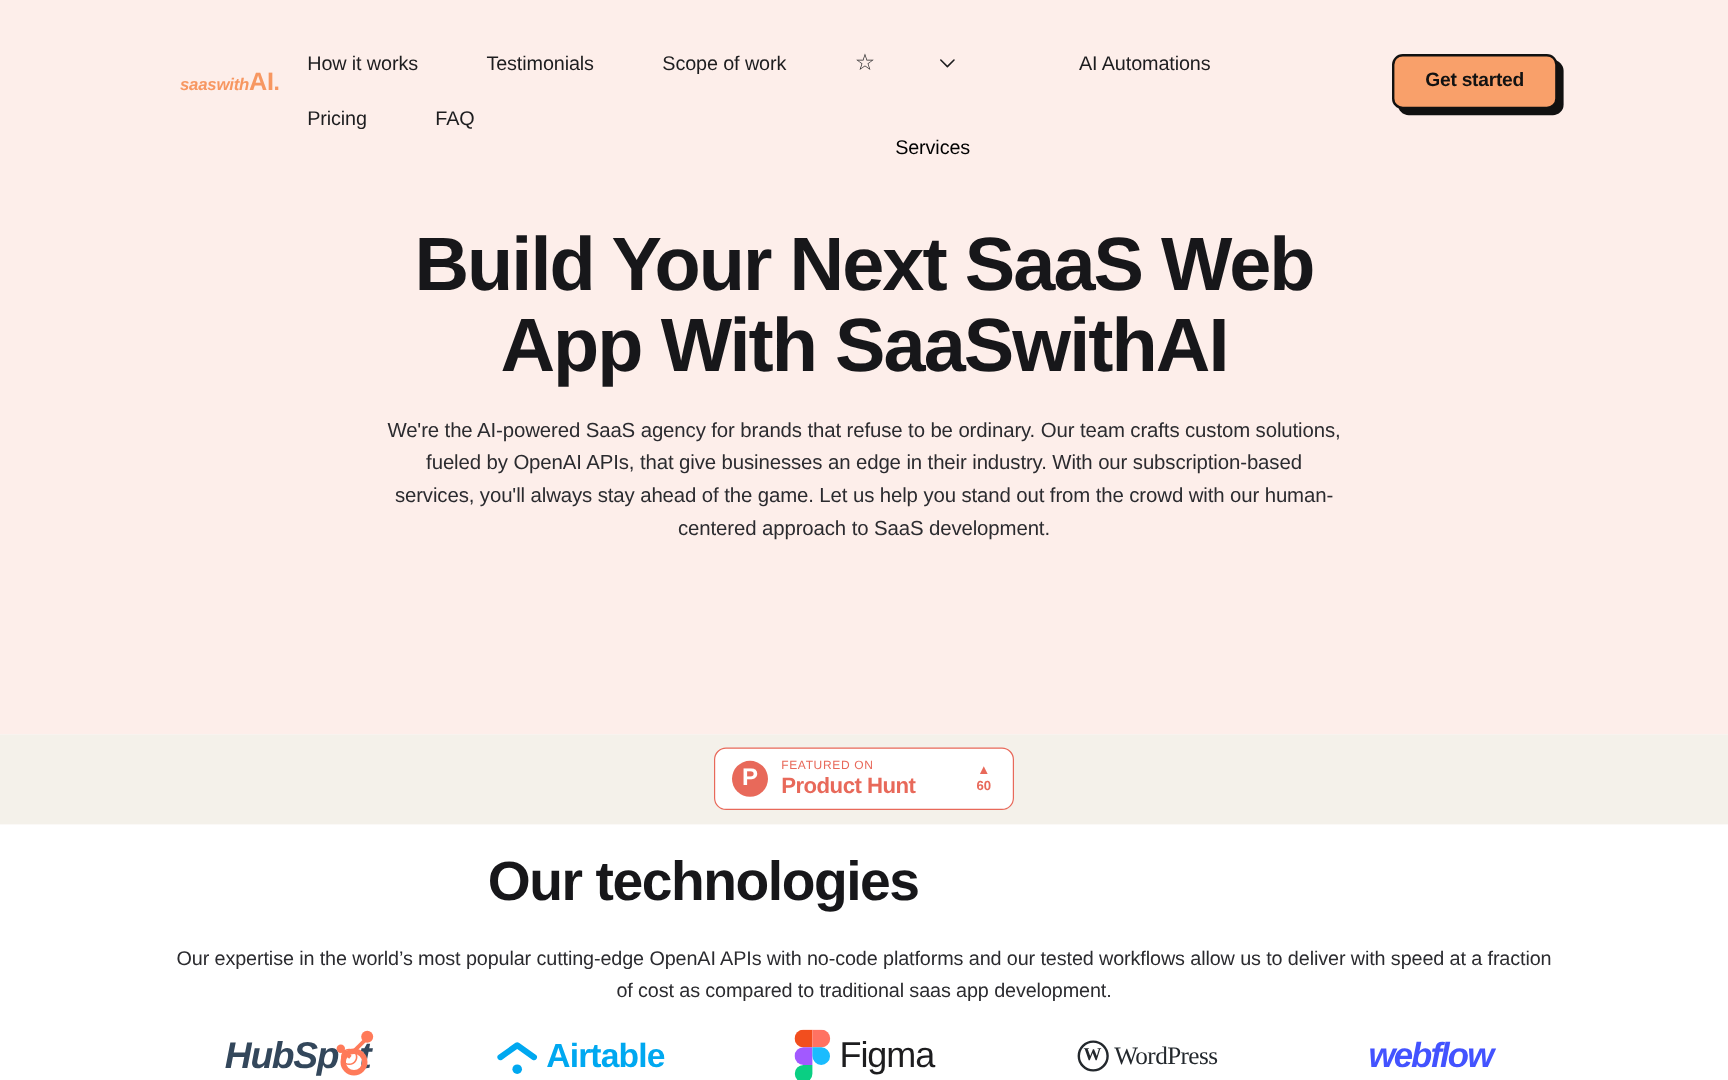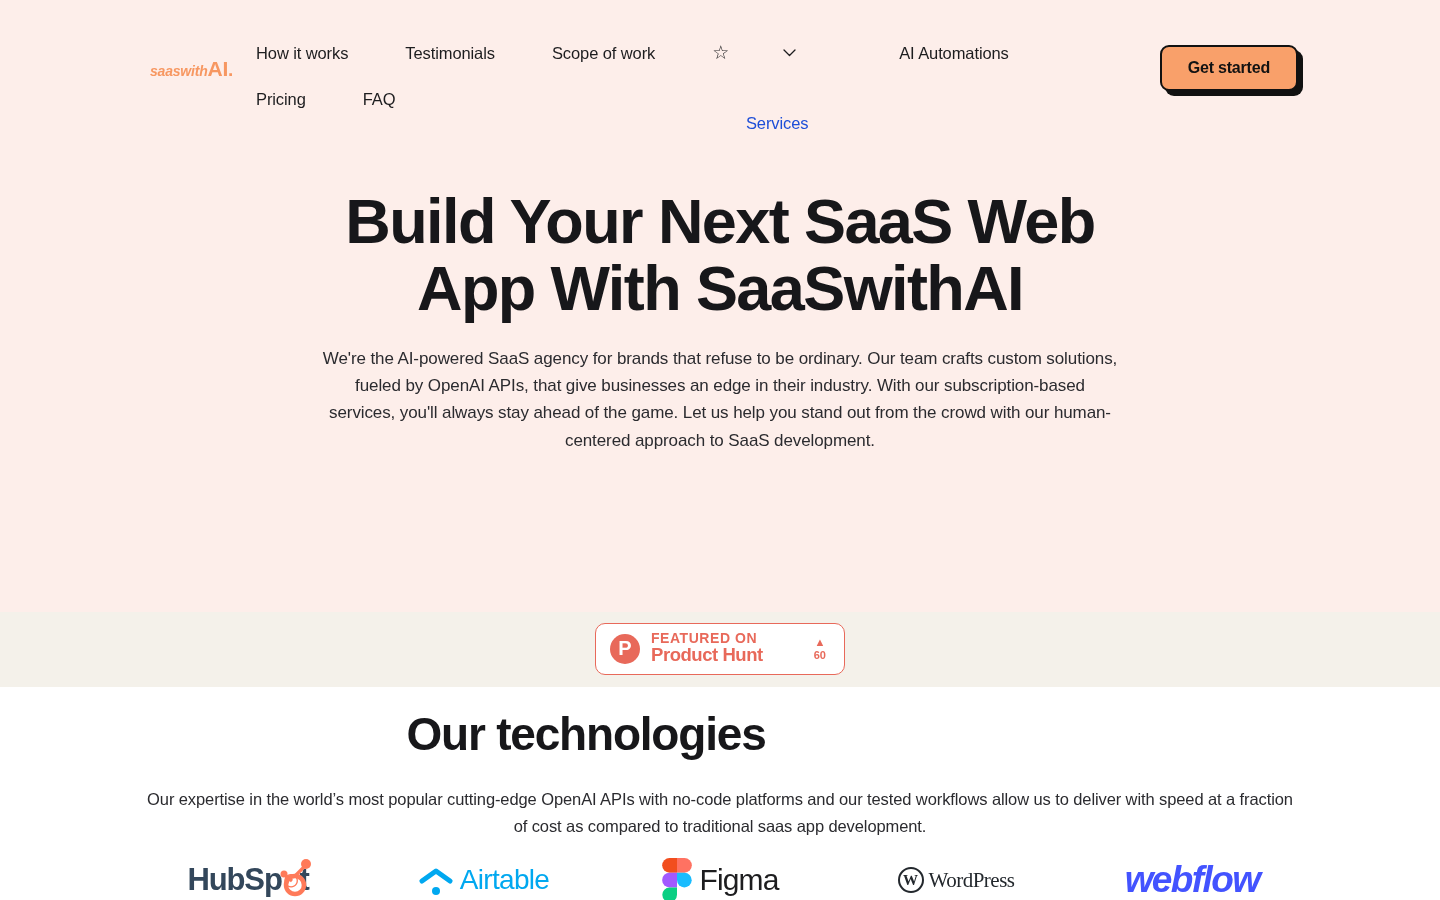--- a/index.html
+++ b/index.html
@@ -105,21 +105,21 @@
     padding: 4px 0;
   }
   .nav-dd-label {
     position: absolute;
     top: 74px;
     left: 0px;
     width: 130px;
     text-align: center;
     font-size: 16.5px;
     letter-spacing: -0.1px;
-    color: #1d4ed8;
+    color: #000000;
     line-height: 26px;
   }
   .nav-dd-chev {
     margin-left: 54px;
     padding: 4px 0;
     line-height: 26px;
     display: inline-block;
   }
   .nav-dd-chev svg { display: block; margin-top: 9px; }
 
@@ -208,22 +208,22 @@
     font-weight: 700;
     display: flex;
     align-items: center;
     justify-content: center;
     flex: 0 0 auto;
     line-height: 1;
     padding-bottom: 2px;
   }
   .ph-text { margin-left: 11px; flex: 1 1 auto; }
   .ph-featured {
-    font-size: 14px;
-    font-weight: 700;
+    font-size: 10px;
+    font-weight: 400;
     letter-spacing: 0.55px;
     color: #e8695a;
     line-height: 11px;
   }
   .ph-name {
     font-size: 18.5px;
     font-weight: 700;
     letter-spacing: -0.45px;
     color: #e8695a;
     line-height: 21px;
@@ -296,20 +296,21 @@
   
   .hubspot {
     display: flex;
     align-items: flex-start;
     font-size: 31px;
     font-weight: 700;
     color: #33475b;
     letter-spacing: -1.1px;
     line-height: 34px;
     position: relative;
+    font-style: italic;
   }
   .hs-sprocket {
     position: absolute;
     left: 88px;
     top: -6px;
     width: 40px;
     height: 40px;
   }
 
   
@@ -351,32 +352,32 @@
     line-height: 34px;
   }
 
   .webflow-logo {
     display: flex;
     align-items: center;
     gap: 4px;
     color: #4353ff;
   }
   .webflow-name {
-    font-size: 37px;
+    font-size: 29px;
     font-weight: 700;
     font-style: italic;
     letter-spacing: -1.6px;
     color: #4353ff;
     line-height: 36px;
   }
 
   .blue-logo { display: flex; align-items: center; gap: 7px; }
   .blue-name {
     font-size: 28px;
-    font-weight: 400;
+    font-weight: 700;
     color: #00a8f0;
     letter-spacing: -0.7px;
     line-height: 32px;
   }
 </style>
 </head>
 <body>
 
 <div class="page">
 

